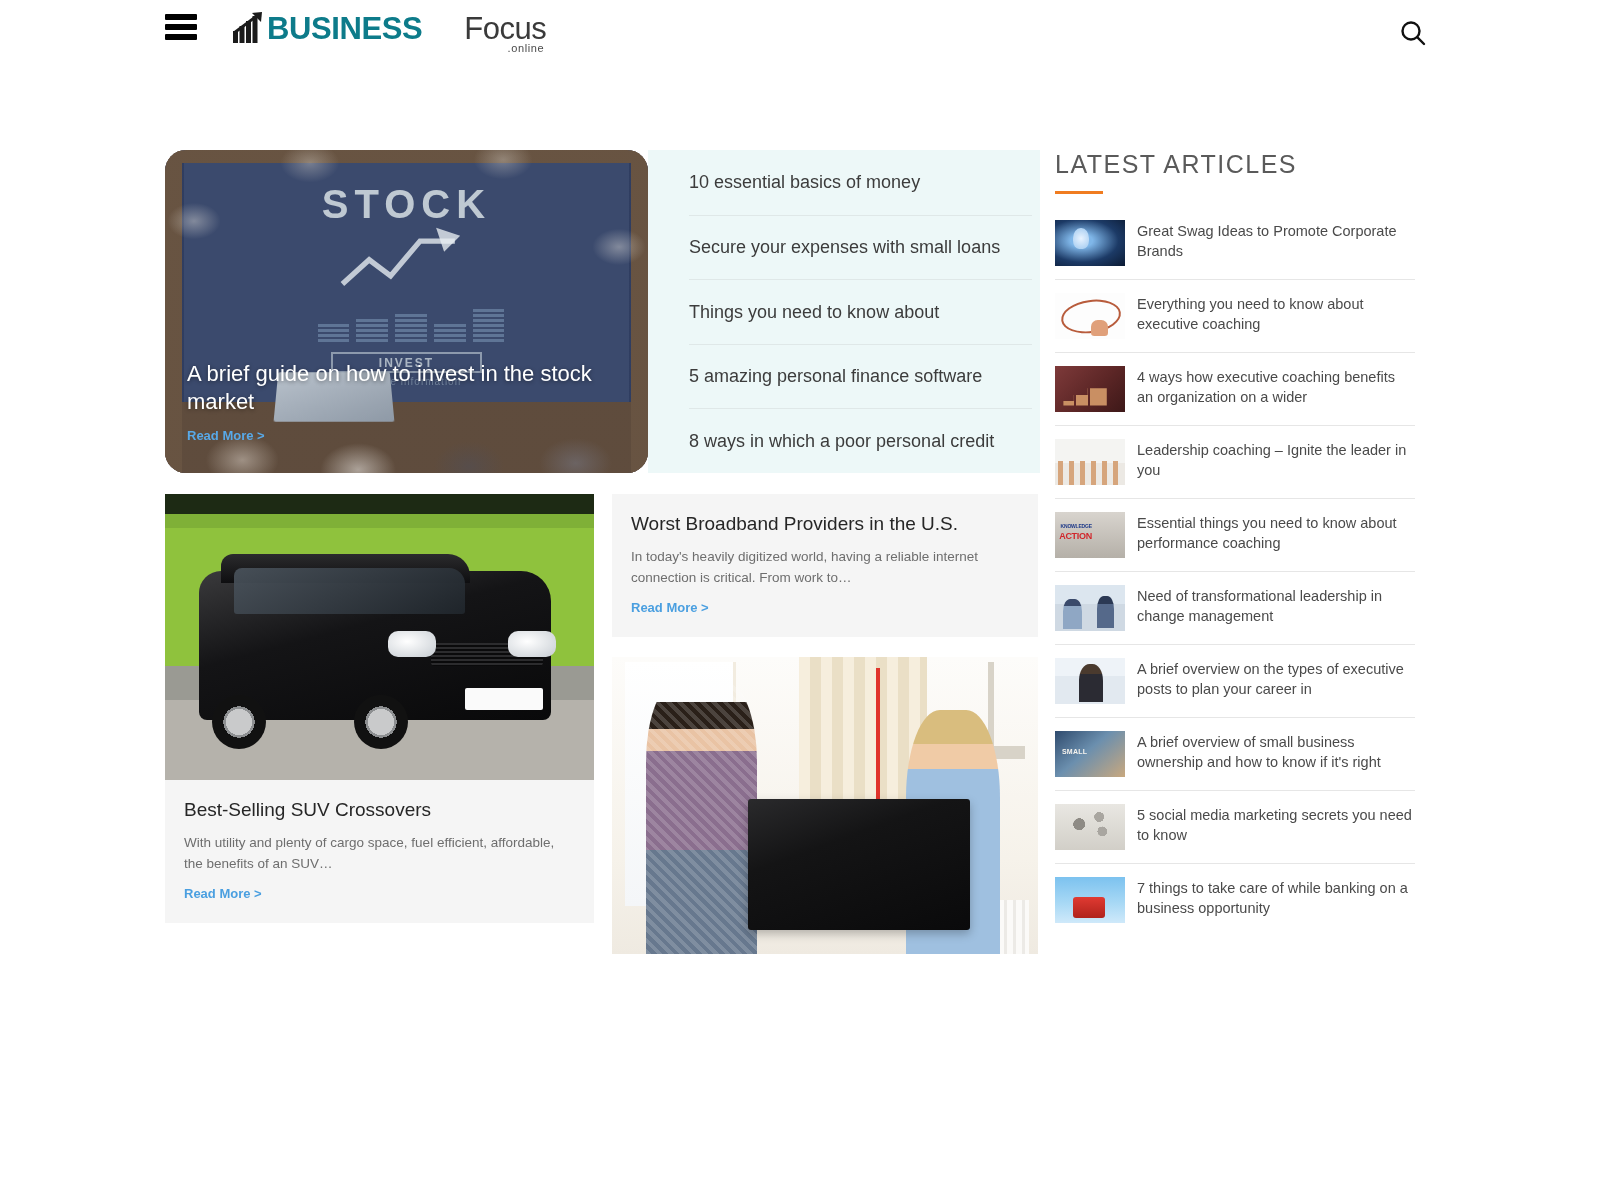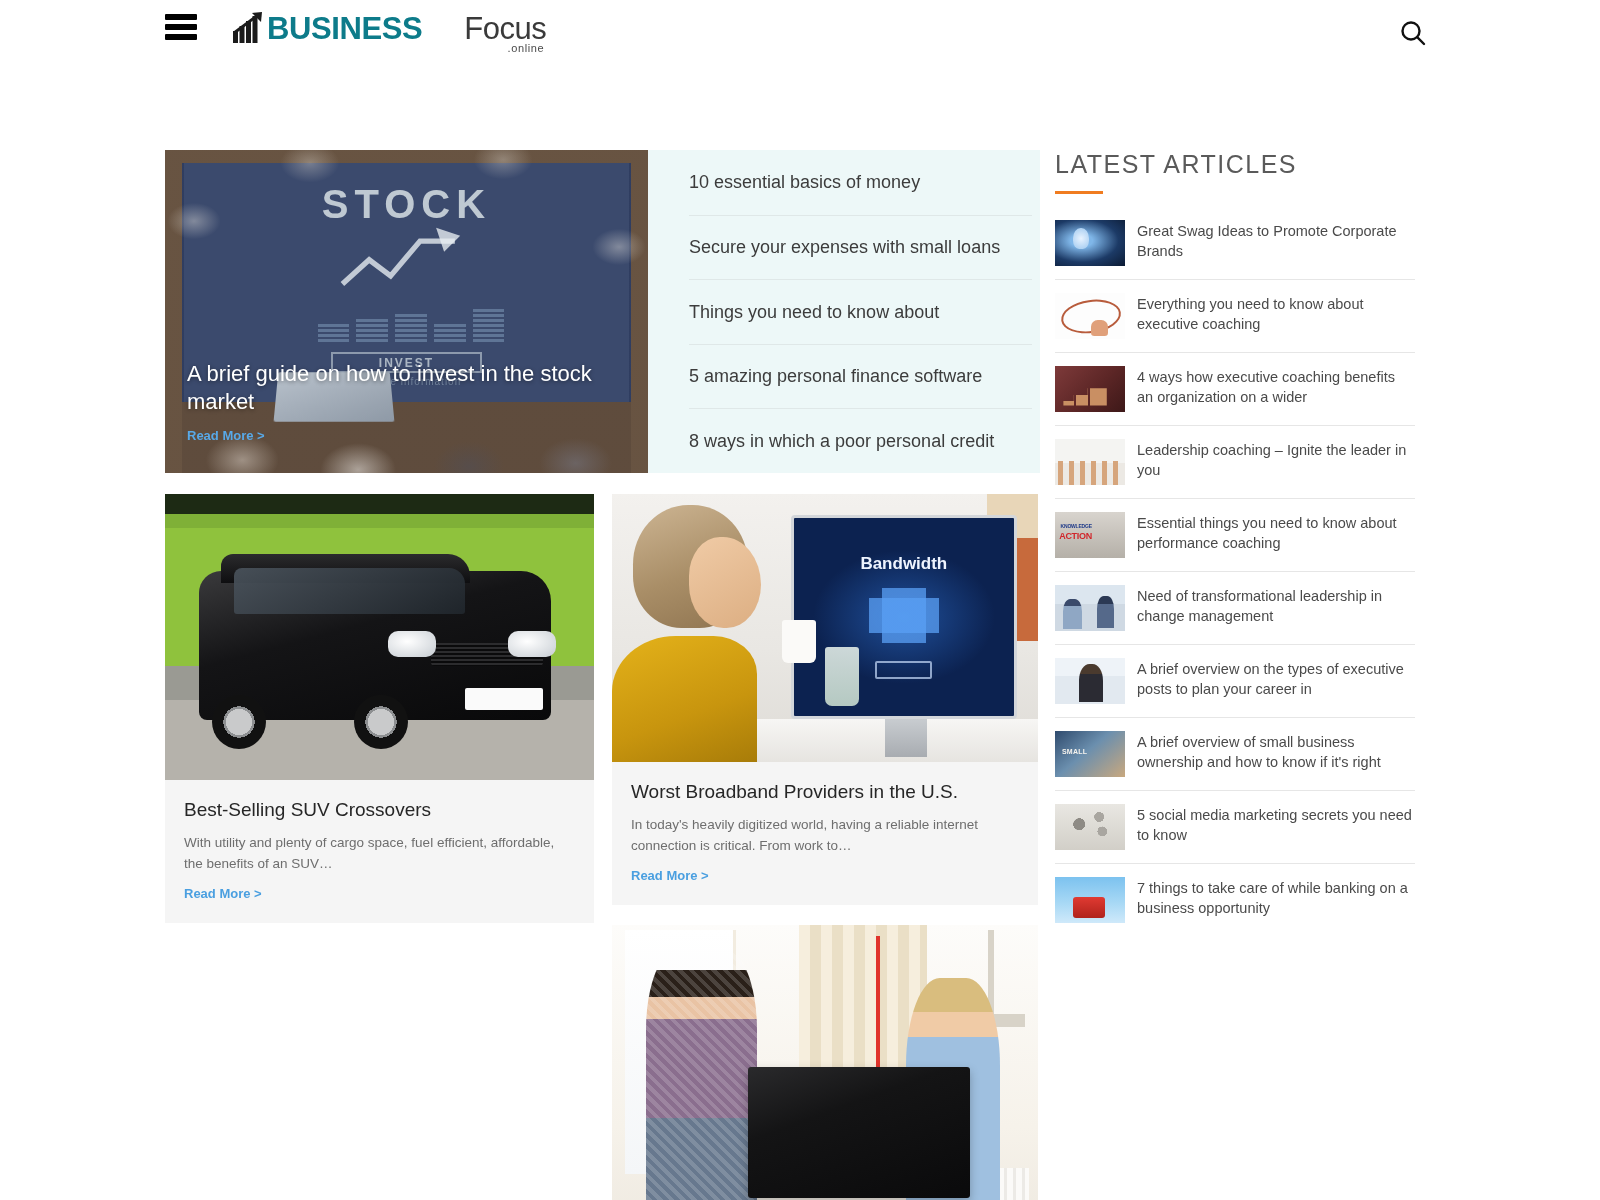--- a/index.html
+++ b/index.html
@@ -109,20 +109,21 @@
     width: 875px;
     height: 323px;
   }
   .hero-feature {
     position: relative;
     width: 483px;
     height: 323px;
     overflow: hidden;
     cursor: pointer;
     background: #2c3655;
+    border-radius: 21px;
   }
   .hero-photo {
     position: absolute;
     inset: 0;
     background:
       linear-gradient(rgba(25,32,56,0.30), rgba(25,32,56,0.30)),
       linear-gradient(90deg, #8a6a46 0 3.5%, transparent 3.5% 96.5%, #8a6a46 96.5% 100%),
       linear-gradient(180deg, #8a6a46 0 4%, transparent 4% 78%, #7d5f3f 78% 100%),
       #394a72;
   }
@@ -678,35 +679,20 @@
             <div class="card-title">Best-Selling SUV Crossovers</div>
             <div class="card-excerpt">With utility and plenty of cargo space, fuel efficient, affordable, the benefits of an SUV…</div>
             <div class="card-readmore">Read More &gt;</div>
           </div>
         </div>
       </div>
 
       <div class="col-right">
 
         <div class="card">
-          <div class="card-media photo-bandwidth">
-            <div class="bw-bg-person"></div>
-            <div class="bw-desk"></div>
-            <div class="bw-monitor">
-              <div class="bw-label">Bandwidth</div>
-              <div class="bw-chip"></div>
-              <div class="bw-btn"></div>
-            </div>
-            <div class="bw-stand"></div>
-            <div class="bw-head"></div>
-            <div class="bw-face"></div>
-            <div class="bw-shirt"></div>
-            <div class="bw-cup"></div>
-            <div class="bw-glass"></div>
-          </div>
           <div class="card-body">
             <div class="card-title">Worst Broadband Providers in the U.S.</div>
             <div class="card-excerpt">In today's heavily digitized world, having a reliable internet connection is critical. From work to…</div>
             <div class="card-readmore">Read More &gt;</div>
           </div>
         </div>
 
         <div class="card">
           <div class="card-media photo-tv">
             <div class="tv-window-l"></div>

